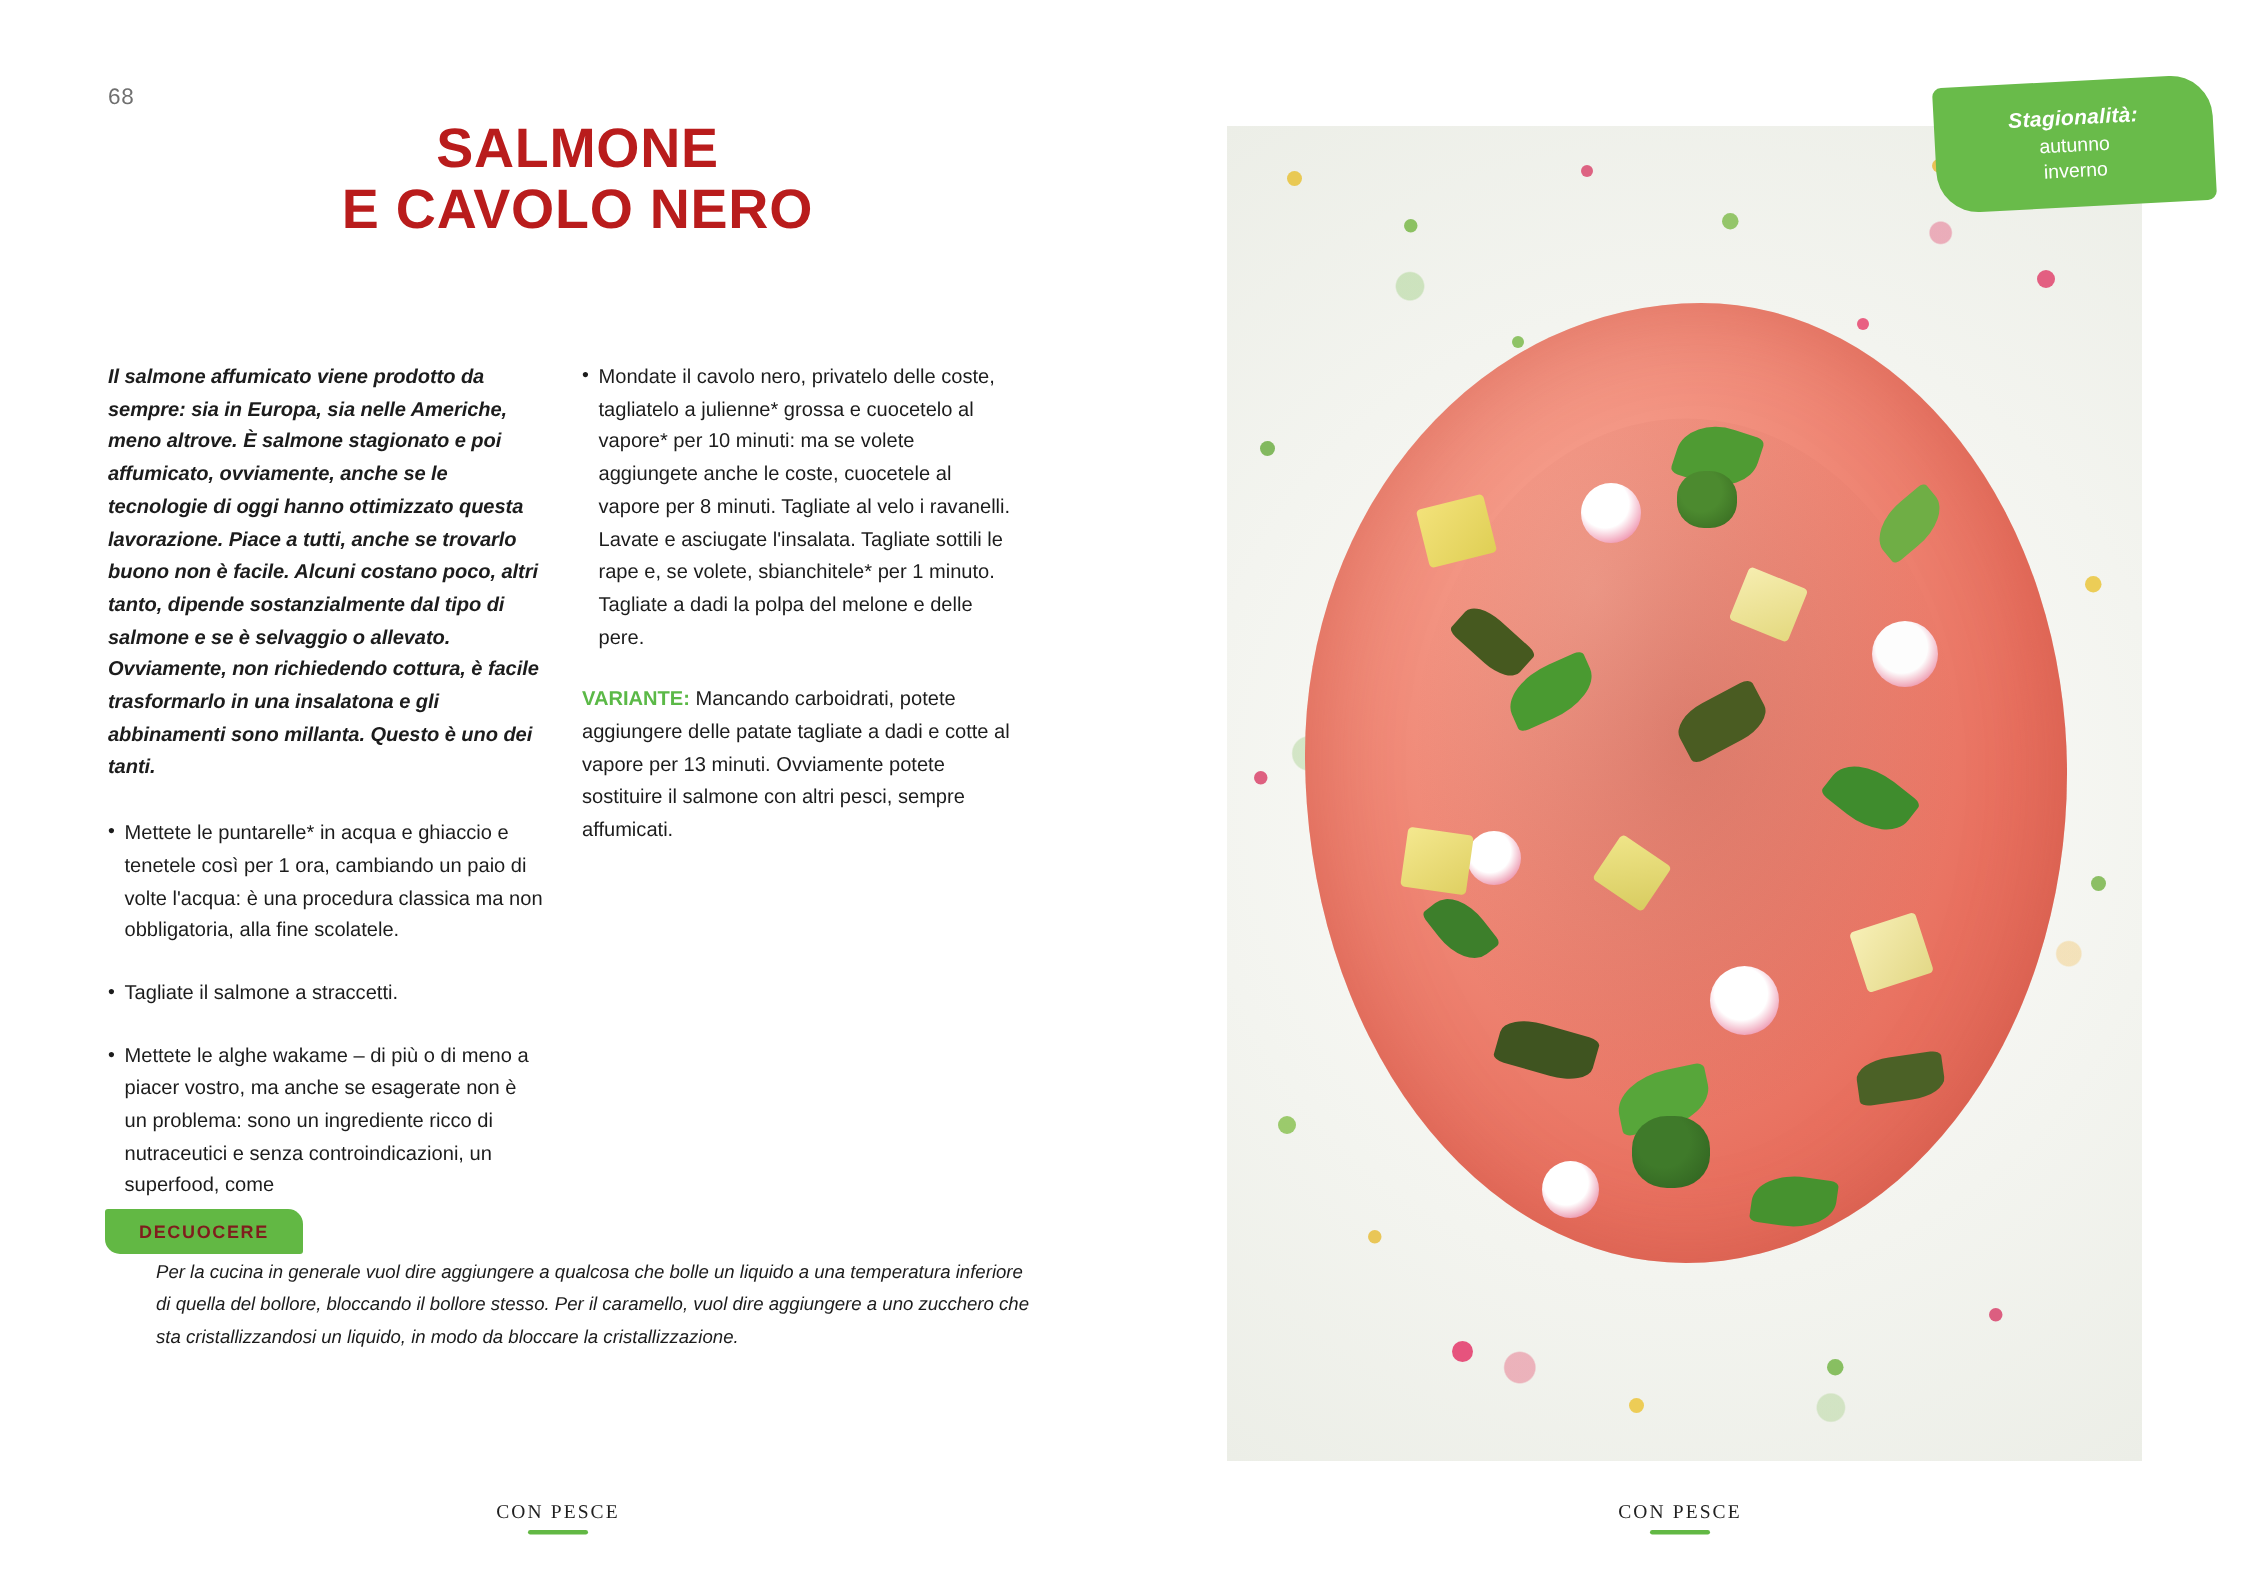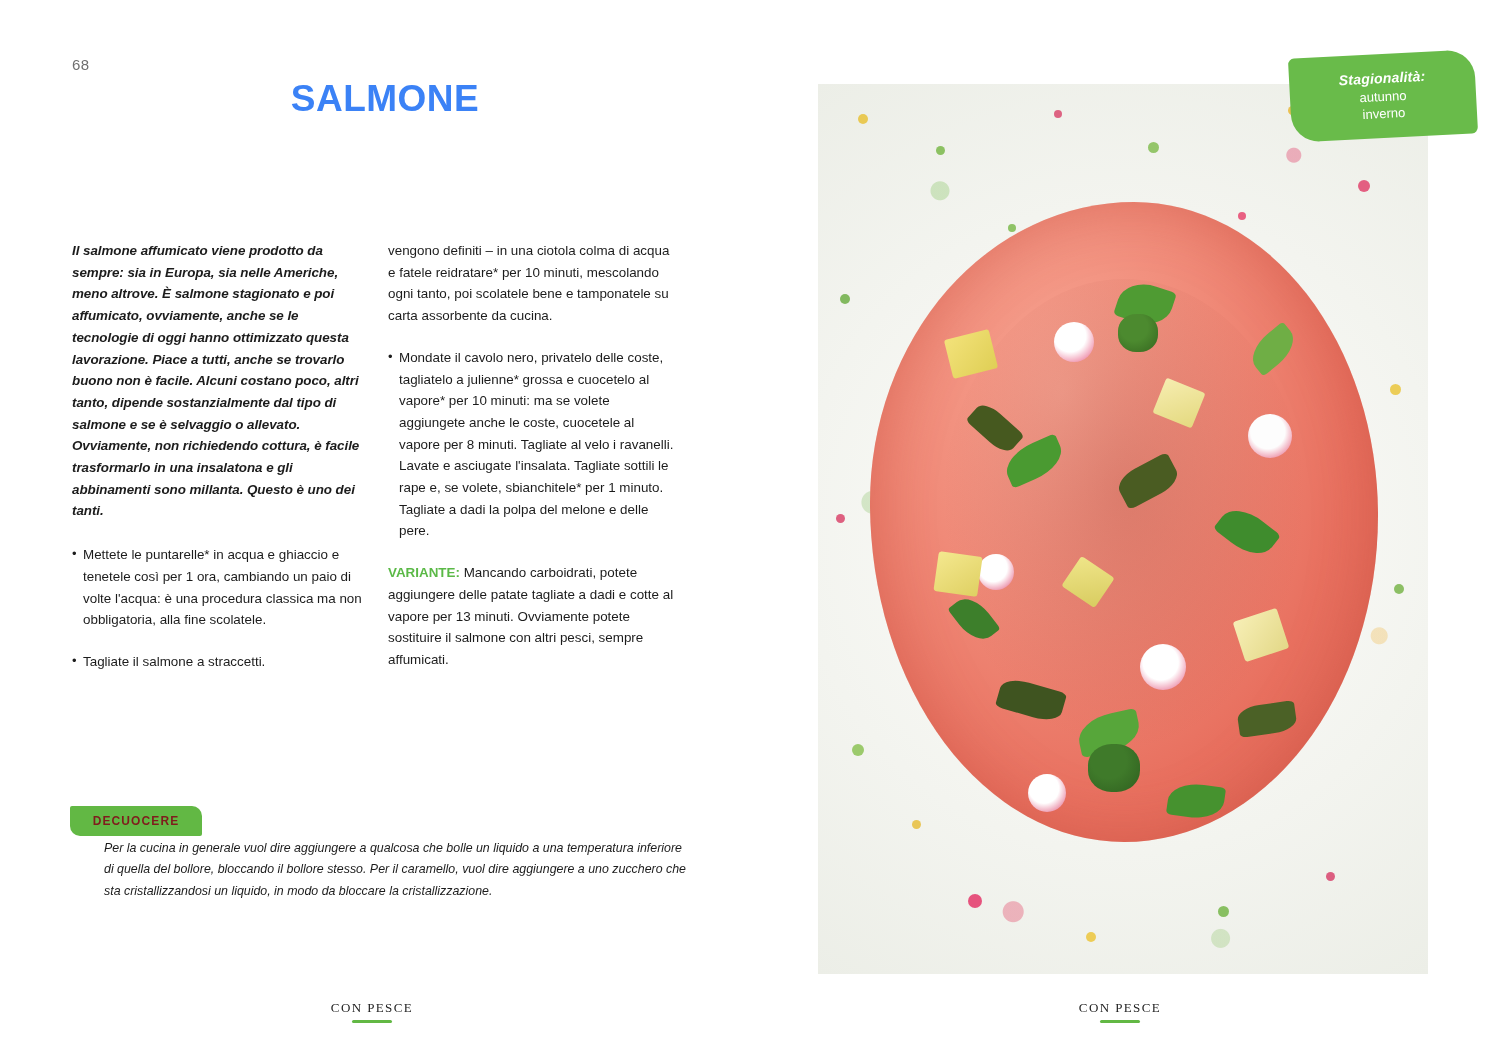--- a/index.html
+++ b/index.html
@@ -27,21 +27,21 @@
 
   .title {
     position: absolute;
     left: 75px; top: 78px;
     width: 620px;
     text-align: center;
     font-weight: bold;
     font-size: 37px;
     line-height: 1.12;
     letter-spacing: 0.5px;
-    color: #3b82f6;
+    color: #b91c1c;
   }
   .title .line2 { display: block; }
 
   .ingredients {
     position: absolute;
     left: 95px; top: 176px;
     width: 580px;
     text-align: center;
     font-style: italic;
     font-size: 12.6px;
@@ -212,31 +212,32 @@
 </style>
 </head>
 <body>
 
 <div class="page">
 
   <div class="page-number">68</div>
 
   <div class="title">
     <span>SALMONE</span>
+    <span class="line2">E CAVOLO NERO</span>
   </div>
 
 
   <div class="col col-left">
     <p class="intro">Il salmone affumicato viene prodotto da sempre: sia in Europa, sia nelle Americhe, meno altrove. È salmone stagionato e poi affumicato, ovviamente, anche se le tecnologie di oggi hanno ottimizzato questa lavorazione. Piace a tutti, anche se trovarlo buono non è facile. Alcuni costano poco, altri tanto, dipende sostanzialmente dal tipo di salmone e se è selvaggio o allevato. Ovviamente, non richiedendo cottura, è facile trasformarlo in una insalatona e gli abbinamenti sono millanta. Questo è uno dei tanti.</p>
     <p class="step">Mettete le puntarelle* in acqua e ghiaccio e tenetele così per 1 ora, cambiando un paio di volte l'acqua: è una procedura classica ma non obbligatoria, alla fine scolatele.</p>
     <p class="step">Tagliate il salmone a straccetti.</p>
+    <p class="step">Mettete le alghe wakame – di più o di meno a piacer vostro, ma anche se esagerate non è un problema: sono un ingrediente ricco di nutraceutici e senza controindicazioni, un superfood, come</p>
   </div>
 
   <div class="col col-right">
-    <p class="plain">vengono definiti – in una ciotola colma di acqua e fatele reidratare* per 10 minuti, mescolando ogni tanto, poi scolatele bene e tamponatele su carta assorbente da cucina.</p>
     <p class="step">Mondate il cavolo nero, privatelo delle coste, tagliatelo a julienne* grossa e cuocetelo al vapore* per 10 minuti: ma se volete aggiungete anche le coste, cuocetele al vapore per 8 minuti. Tagliate al velo i ravanelli. Lavate e asciugate l'insalata. Tagliate sottili le rape e, se volete, sbianchitele* per 1 minuto. Tagliate a dadi la polpa del melone e delle pere.</p>
     <p class="plain variante"><span class="label">VARIANTE:</span><span> Mancando carboidrati, potete aggiungere delle patate tagliate a dadi e cotte al vapore per 13 minuti. Ovviamente potete sostituire il salmone con altri pesci, sempre affumicati.</span></p>
   </div>
 
   <div class="decuocere-tag">DECUOCERE</div>
   <div class="decuocere-body">Per la cucina in generale vuol dire aggiungere a qualcosa che bolle un liquido a una temperatura inferiore di quella del bollore, bloccando il bollore stesso. Per il caramello, vuol dire aggiungere a uno zucchero che sta cristallizzandosi un liquido, in modo da bloccare la cristallizzazione.</div>
 
   <div class="footer footer-left">CON PESCE</div>
   <div class="footer-rule footer-rule-left"></div>
   <div class="footer footer-right">CON PESCE</div>

